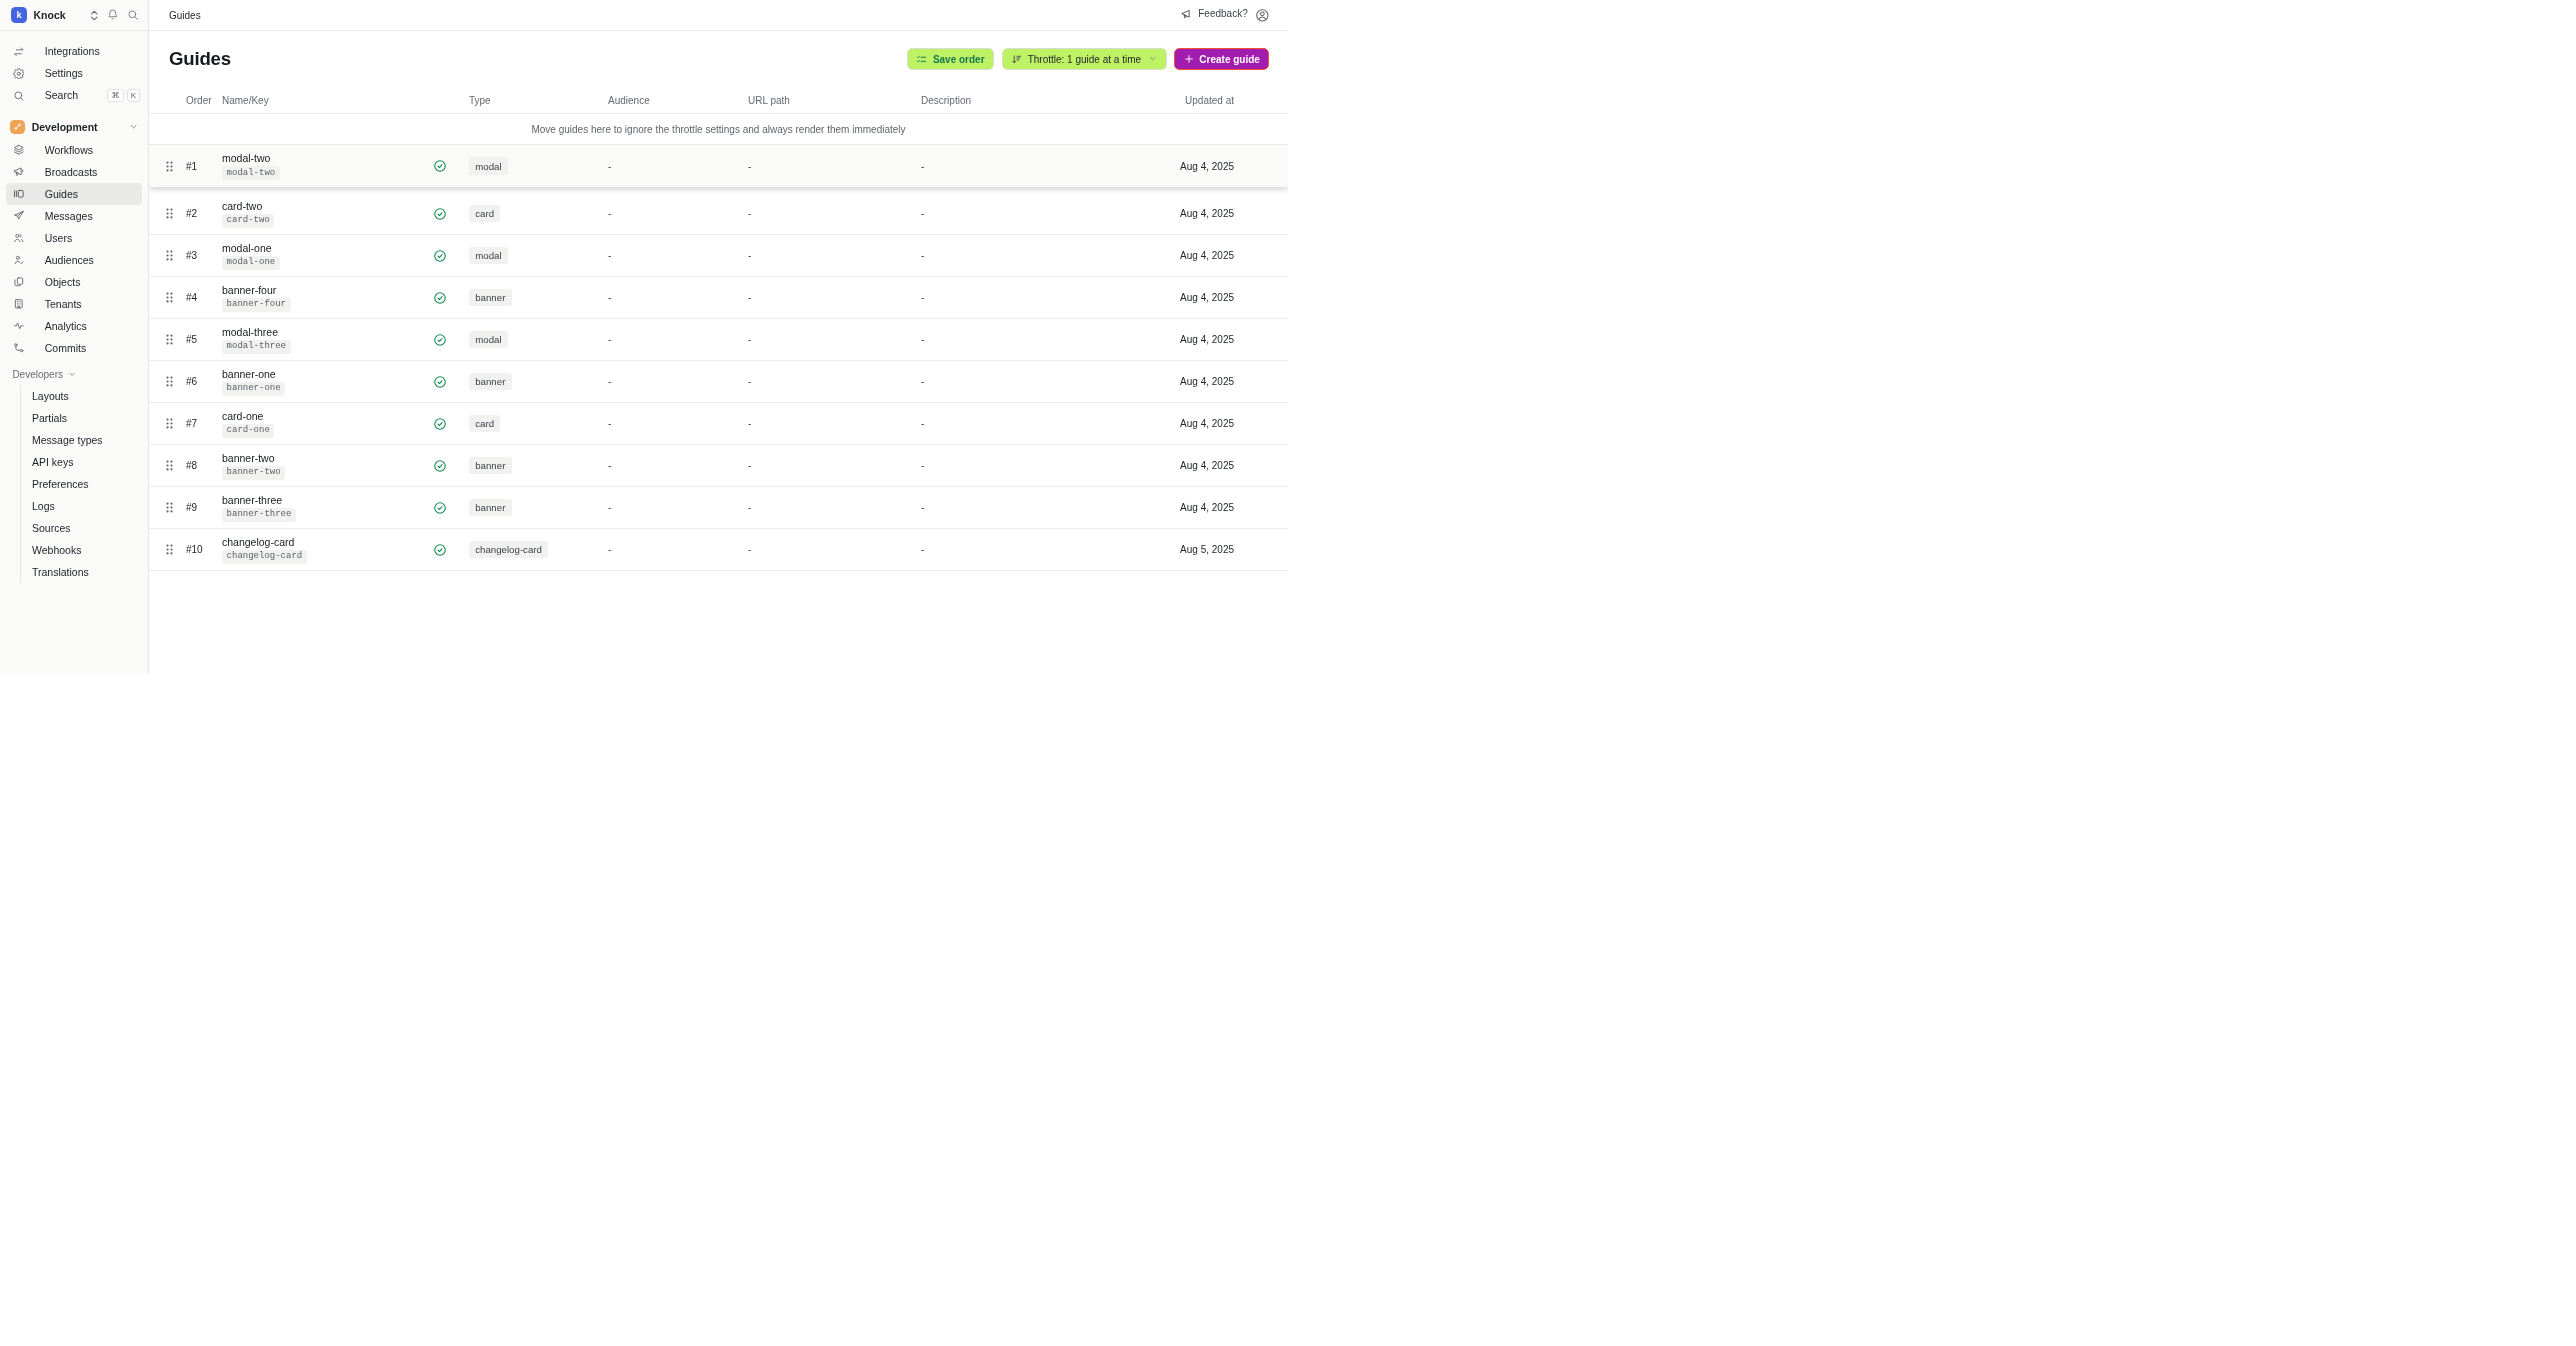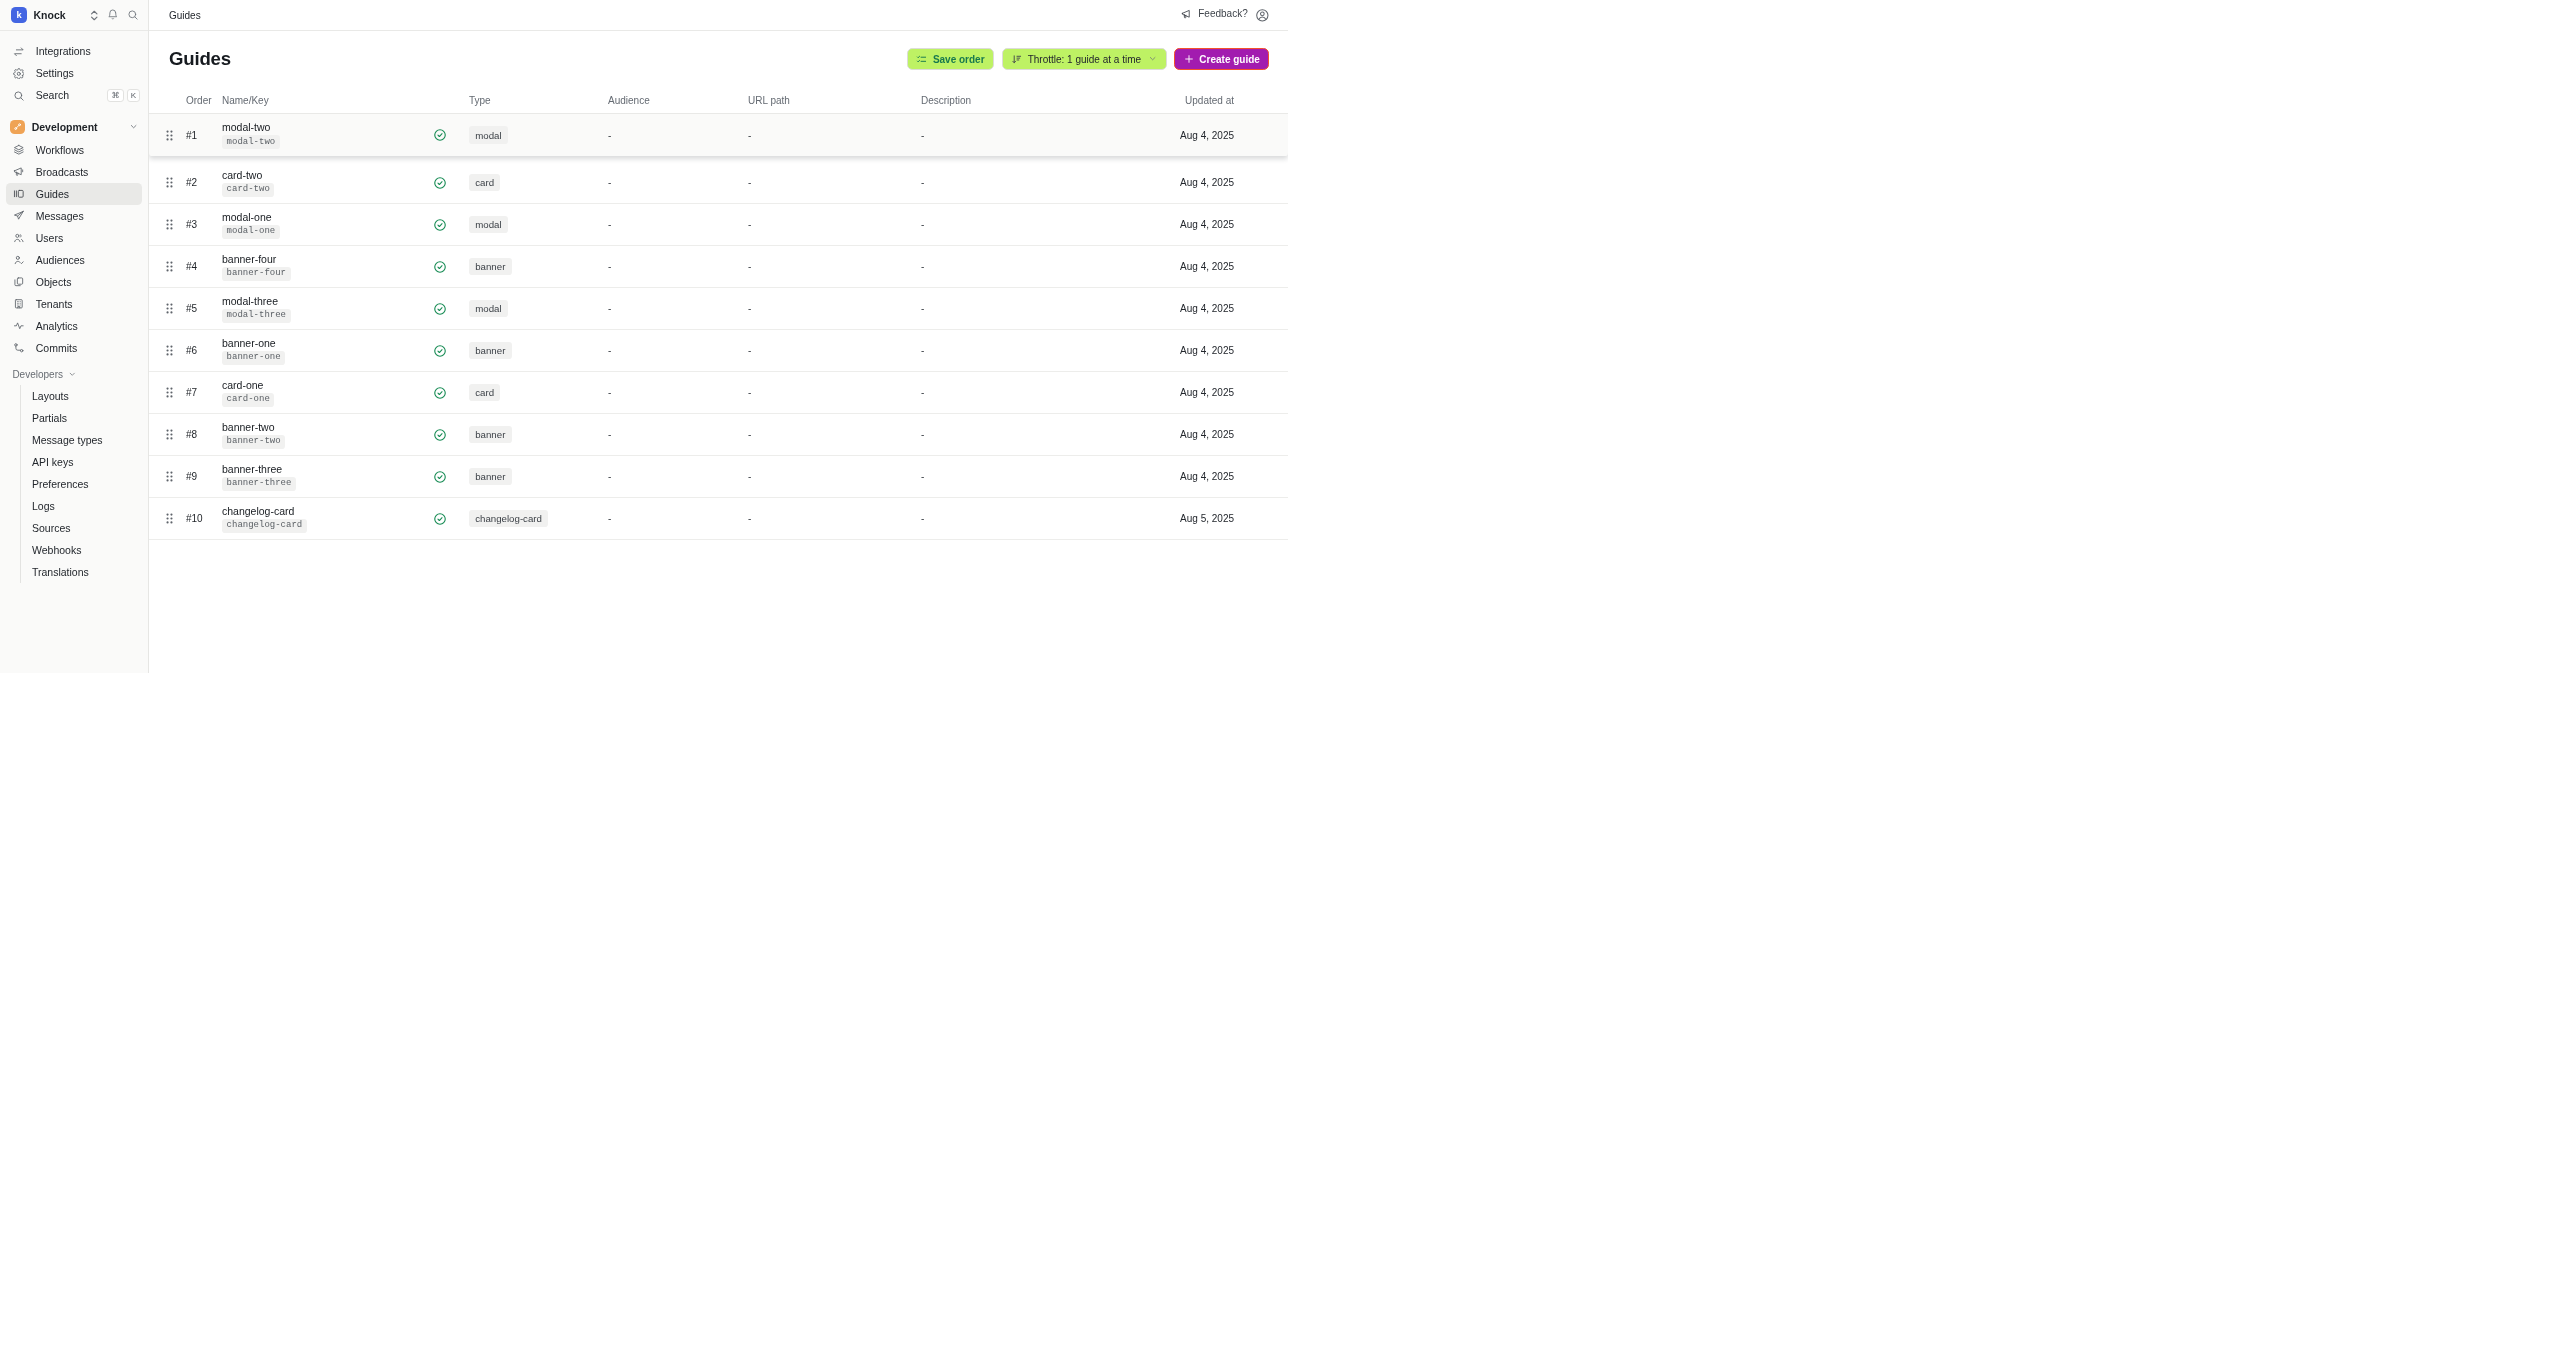--- a/index.html
+++ b/index.html
@@ -23,21 +23,21 @@
   .logo {
     width:16.3px; height:16.3px; border-radius:4.6px; background:#4365E2;
     color:#fff; font-size:9.3px; font-weight:700; display:flex; align-items:center; justify-content:center;
   }
   .ws-name { font-size:10.5px; font-weight:600; color:#1d2126; }
   .sb-header .hicons { margin-left:auto; display:flex; align-items:center; gap:8.5px; color:#6E737A; }
   .hicon { display:flex; align-items:center; cursor:pointer; }
 
   .sb-nav { padding-top:9.3px; flex:1; overflow:hidden; }
   .sb-item {
-    height:22px; display:flex; align-items:center; gap:11px;
+    height:22px; display:flex; align-items:center; gap:20px;
     padding:0 7.7px 0 12.4px; font-size:10.5px; color:#23272D; cursor:pointer;
   }
   .sb-item .ic { width:12.4px; display:flex; justify-content:center; color:#5F646B; flex:0 0 12.4px; }
   .sb-item.selected { background:#E9E9E7; border-radius:4.6px; margin:0 6.2px; padding:0 6.2px; }
   .sb-item.selected .ic { color:#45494F; }
   .kbd-keys { margin-left:auto; display:flex; gap:3.1px; }
   .kbd {
     min-width:13px; height:13px; padding:0 3.1px; border:0.8px solid #E2E2E0; border-radius:3.1px;
     background:#fff; font-size:8.1px; color:#5F646B; display:flex; align-items:center; justify-content:center;
   }
@@ -444,20 +444,23 @@
         <span class="cell c-order">Order</span>
         <span class="cell c-name">Name/Key</span>
         <span class="cell c-status"></span>
         <span class="cell c-type">Type</span>
         <span class="cell c-aud">Audience</span>
         <span class="cell c-url">URL path</span>
         <span class="cell c-desc">Description</span>
         <span class="cell c-upd">Updated at</span>
       </div>
 
+      <div class="banner-row">
+        <span>Move guides here to ignore the throttle settings and always render them immediately</span>
+      </div>
 
 
       <div class="rows" id="rows">
   <div class="trow rowpad dragging">
     <span class="cell c-handle">
       <span class="drag-handle">
         <svg width="7" height="11" viewBox="0 0 9 14" fill="currentColor">
                   <circle cx="2" cy="2" r="1.4"></circle>
                   <circle cx="7" cy="2" r="1.4"></circle>
                   <circle cx="2" cy="7" r="1.4"></circle>

